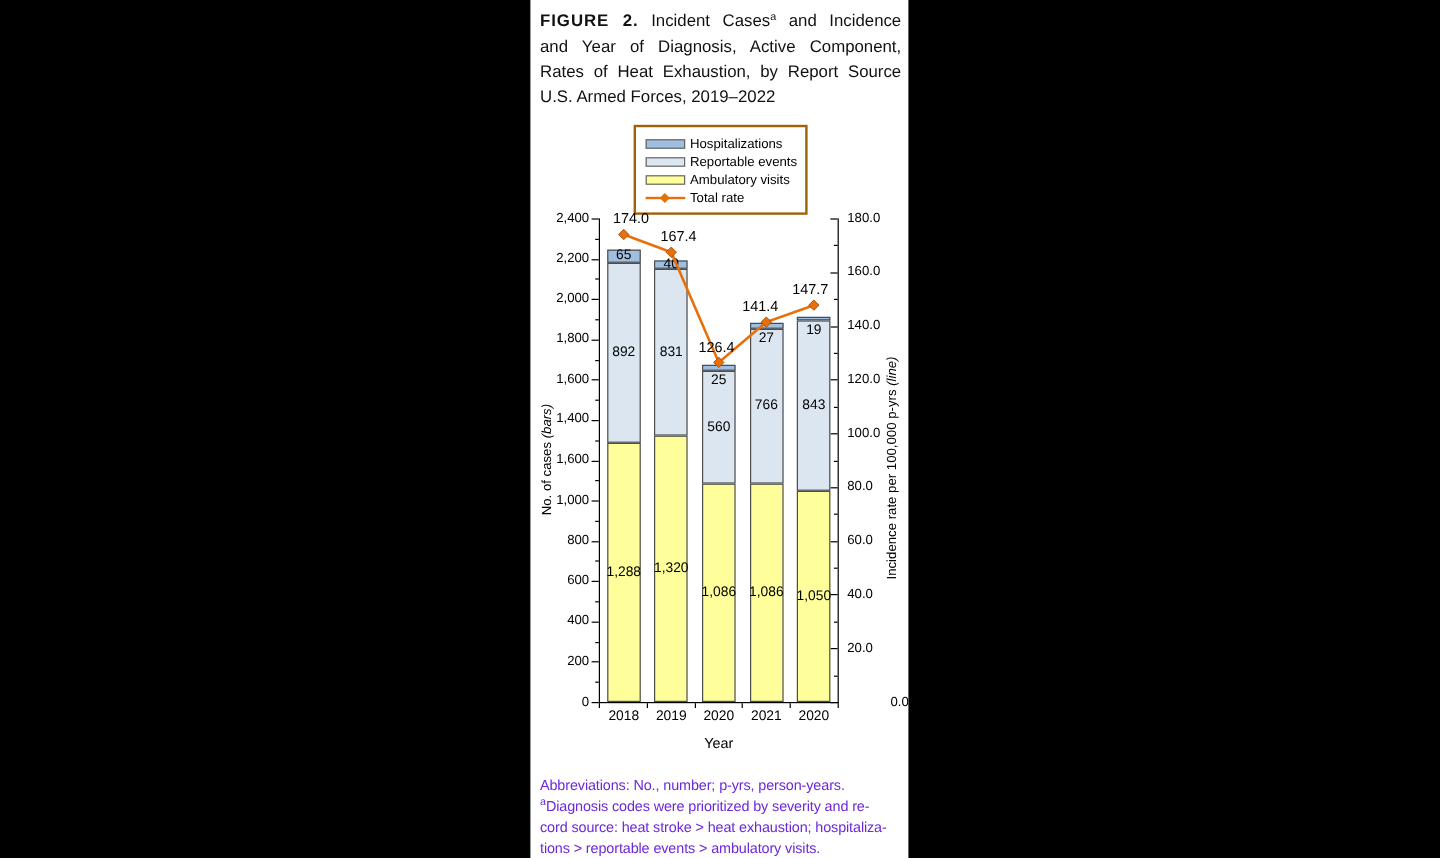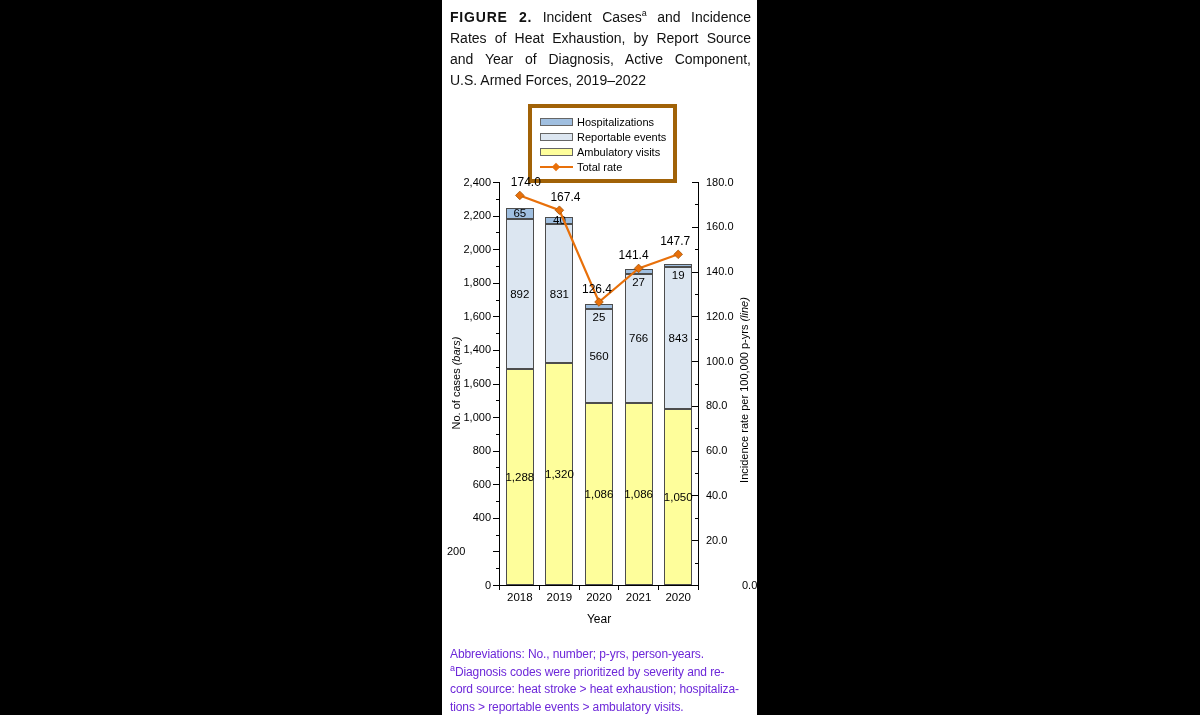--- a/index.html
+++ b/index.html
@@ -18,43 +18,43 @@
   .axline{background:#000;}
   .tick{background:#000;}
   .ticklab{font-size:11px;line-height:13px;color:#000;}
   .catlab{font-size:11.5px;line-height:13px;text-align:center;color:#000;}
   .seglab{font-size:11.5px;line-height:14px;text-align:center;color:#000;}
   .ratelab{font-size:12px;line-height:13px;text-align:center;color:#000;}
   .ax-title{font-size:11px;line-height:14px;text-align:center;white-space:nowrap;color:#000;}
   .ax-title i{margin-left:3px;}
   .x-title{position:absolute;left:58px;top:612px;width:198px;text-align:center;font-size:12px;color:#000;}
   
-  #legend{position:absolute;left:86px;top:104px;background:#fff;border:4px solid #a16207;
+  #legend{position:absolute;left:86px;top:104px;background:#fff;border:2px solid #a16207;
           padding:6px 7px 5px 8px;}
   .leg-row{display:flex;align-items:center;height:15px;position:static !important;}
   .leg-swatch{width:33px;height:8px;border:1px solid #666;box-sizing:border-box;flex:none;position:static !important;}
   .leg-line{width:33px;height:9px;position:relative !important;flex:none;}
   .leg-line .ln{position:absolute;left:0;top:4px;width:33px;height:2px;}
   .leg-line .dm{position:absolute;left:13px;top:1.5px;width:6px;height:6px;transform:rotate(45deg);}
   .leg-lab{font-size:11px;margin-left:4px;white-space:nowrap;position:static !important;}
   
   .foot{position:absolute;left:8px;top:646px;width:305px;font-size:12px;line-height:17.5px;
         color:#6d28d9;letter-spacing:-0.1px;}
   .foot div{white-space:nowrap;overflow:hidden;}
 </style>
 </head>
 <body>
 
 <div class="page">
   <div class="content">
 
     <div class="title">
       <div class="t-line j"><span class="tag">FIGURE 2.</span><span> Incident Cases</span><sup>a</sup><span> and Incidence</span></div>
+      <div class="t-line j">and Year of Diagnosis, Active Component,</div>
       <div class="t-line j">Rates of Heat Exhaustion, by Report Source</div>
-      <div class="t-line j">and Year of Diagnosis, Active Component,</div>
       <div class="t-line">U.S. Armed Forces, 2019–2022</div>
     </div>
 
     <div id="chart">
       <div id="legend">
           <div class="leg-row">
             <div class="leg-swatch" style="background: rgb(160, 191, 224);"></div>
             <span class="leg-lab">Hospitalizations</span>
           </div>
           <div class="leg-row">
@@ -75,21 +75,21 @@
         </div>
       <div class="ax-title" style="left:-86px;top:376px;width:200px;transform:rotate(-90deg);"><span>No. of cases</span><i>(bars)</i></div>
       <div class="ax-title" style="left:182px;top:383px;width:240px;transform:rotate(-90deg);"><span>Incidence rate per 100,000 p-yrs</span><i>(line)</i></div>
     <div class="axline" style="left: 57px; top: 182px; width: 1px; height: 404px;"></div>
         <div class="axline" style="left: 256px; top: 182px; width: 1px; height: 404px;"></div>
         <div class="axline" style="left: 57px; top: 585px; width: 200px; height: 1px;"></div>
         <div class="tick" style="left: 51px; top: 585px; width: 6px; height: 1px;"></div>
         <div class="ticklab" style="left: 5px; top: 578.5px; width: 44px; text-align: right;">0</div>
         <div class="tick" style="left: 54px; top: 568.208px; width: 3px; height: 1px;"></div>
         <div class="tick" style="left: 51px; top: 551.417px; width: 6px; height: 1px;"></div>
-        <div class="ticklab" style="left: 5px; top: 544.917px; width: 44px; text-align: left;">200</div>
+        <div class="ticklab" style="left: 5px; top: 544.917px; width: 44px; text-align: right;">200</div>
         <div class="tick" style="left: 54px; top: 534.625px; width: 3px; height: 1px;"></div>
         <div class="tick" style="left: 51px; top: 517.833px; width: 6px; height: 1px;"></div>
         <div class="ticklab" style="left: 5px; top: 511.333px; width: 44px; text-align: right;">400</div>
         <div class="tick" style="left: 54px; top: 501.042px; width: 3px; height: 1px;"></div>
         <div class="tick" style="left: 51px; top: 484.25px; width: 6px; height: 1px;"></div>
         <div class="ticklab" style="left: 5px; top: 477.75px; width: 44px; text-align: right;">600</div>
         <div class="tick" style="left: 54px; top: 467.458px; width: 3px; height: 1px;"></div>
         <div class="tick" style="left: 51px; top: 450.667px; width: 6px; height: 1px;"></div>
         <div class="ticklab" style="left: 5px; top: 444.167px; width: 44px; text-align: right;">800</div>
         <div class="tick" style="left: 54px; top: 433.875px; width: 3px; height: 1px;"></div>

